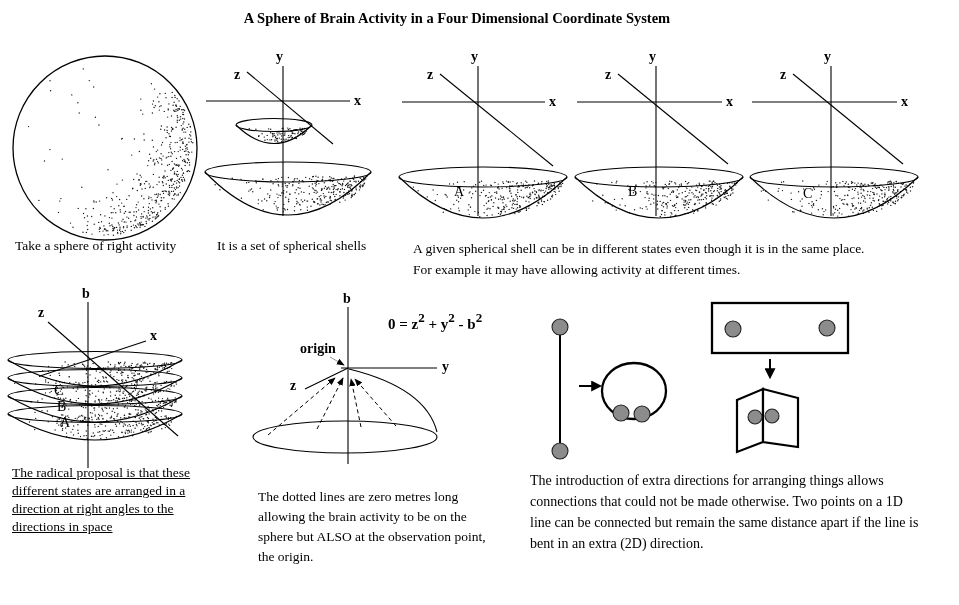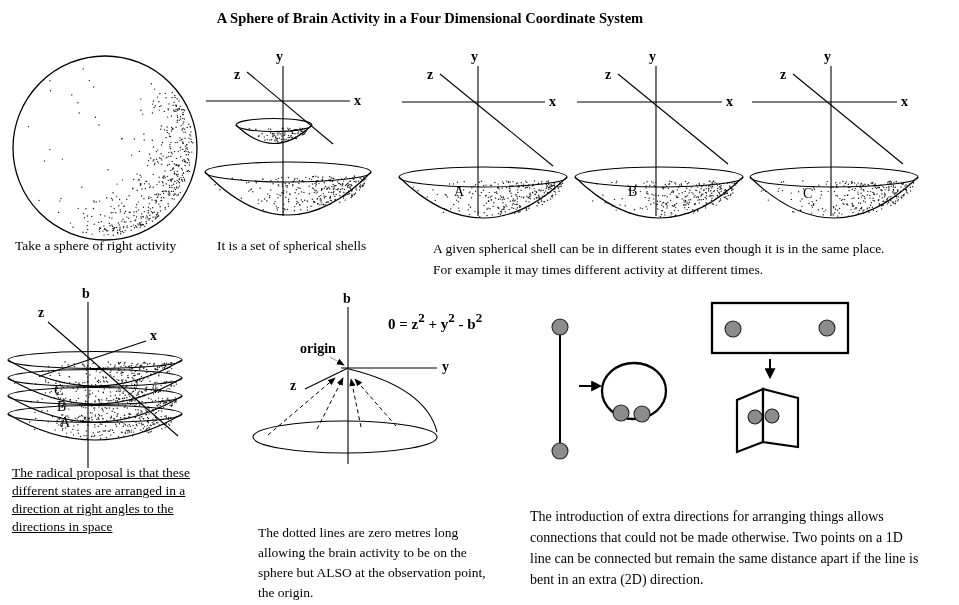--- a/index.html
+++ b/index.html
@@ -1,25 +1,25 @@
 <!DOCTYPE html>
 <html><head>
 <meta charset="utf-8">
 <style>
   html,body{margin:0;padding:0;background:#fff;}
   .page{position:relative;width:959px;height:605px;background:#fff;overflow:hidden;
         font-family:"Liberation Serif",serif;color:#000;}
   .title{position:absolute;left:0;top:10px;width:860px;text-align:center;
-         font-weight:bold;font-size:14.5px;}
+         font-weight:bold;font-size:14.5px;padding-left:27px;}
   .cap{position:absolute;font-size:13.5px;line-height:20px;}
   .nowrap{white-space:nowrap;}
-  .cap-states div{white-space:nowrap;line-height:21px;margin-left:20px;}
+  .cap-states div{white-space:nowrap;line-height:21px;}
   .cap-stack{width:200px;line-height:18px;}
-  .cap-zero{width:243px;line-height:20px;margin-top:36px;}
-  .cap-bending{width:392px;line-height:21px;font-size:14px;margin-top:36px;}
+  .cap-zero{width:243px;line-height:20px;}
+  .cap-bending{width:392px;line-height:21px;font-size:14px;}
   .cap-bending .p2{margin-top:3px;}
   svg.canvas{position:absolute;left:0;top:0;}
   svg text{font-family:"Liberation Serif",serif;fill:#000;font-size:14px;}
   .axis{font-weight:bold;}
   .eq{font-weight:bold;font-size:15px;}
   .thin{stroke:#000;stroke-width:1.1;fill:none;}
   .thin2{stroke:#000;stroke-width:1.3;fill:none;}
   .bold2{stroke:#000;stroke-width:2;fill:none;}
   .outline{stroke:#000;stroke-width:2.3;fill:none;}
   .dash{stroke:#000;stroke-width:1;fill:none;stroke-dasharray:4 3;}
@@ -2720,21 +2720,21 @@
       <path d="M763,389 L798,398 L798,447 L763,442 Z" class="panel"></path>
       <circle cx="755" cy="417" r="7" class="gdot"></circle>
       <circle cx="772" cy="416" r="7" class="gdot"></circle>
     </g>
   </svg>
 
   <div class="cap nowrap" style="left:15px;top:236px;">Take a sphere of right activity</div>
   <div class="cap nowrap" style="left:217px;top:236px;">It is a set of spherical shells</div>
   <div class="cap cap-states" style="left:413px;top:238px;">
     <div>A given spherical shell can be in different states even though it is in the same place.</div>
-    <div>For example it may times different activity at different times.</div>
+    <div>For example it may have allowing activity at different times.</div>
   </div>
   <div class="cap cap-stack" style="left:12px;top:464px;text-decoration:underline;">The radical proposal is that these different states are arranged in a direction at right angles to the directions in space</div>
   <div class="cap cap-zero" style="left:258px;top:487px;">The dotted lines are zero metres long allowing the brain activity to be on the sphere but ALSO at the observation point, the origin.</div>
   <div class="cap cap-bending" style="left:530px;top:470px;">
     <div class="p1">The introduction of extra directions for arranging things allows connections that could not be made otherwise. Two points on a 1D line can be connected but remain the same distance apart if the line is bent in an extra (2D) direction.</div>
   </div>
 
 </div>
 
 </body></html>

